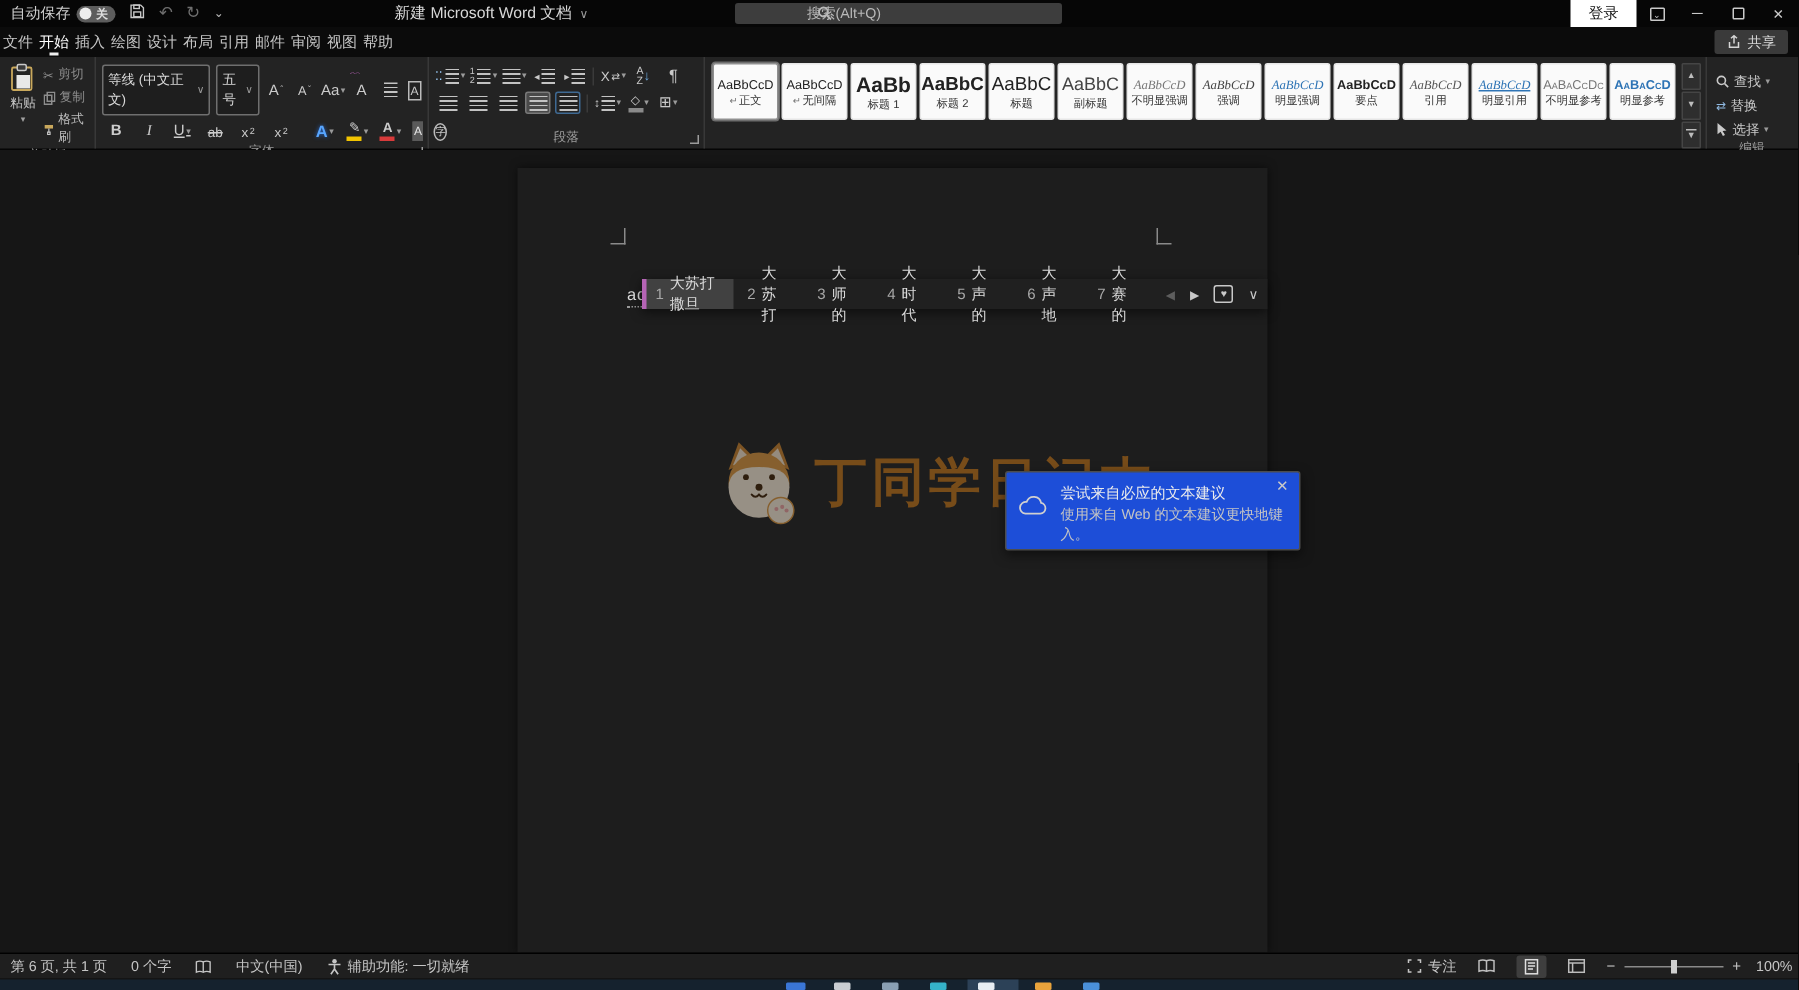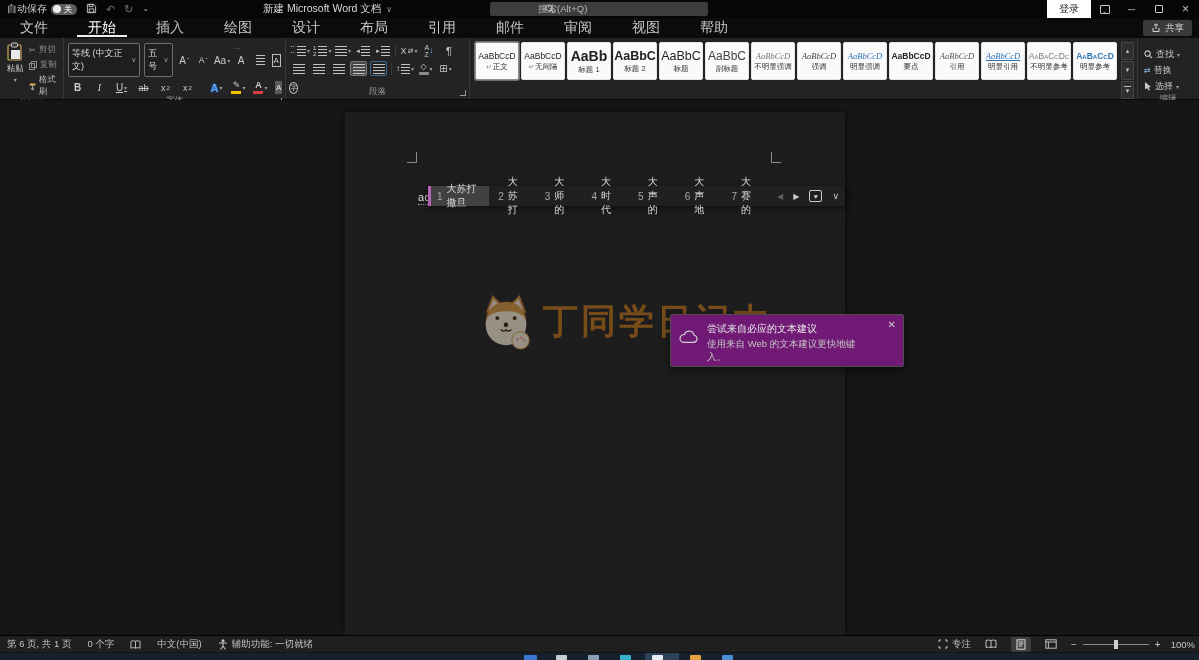--- a/index.html
+++ b/index.html
@@ -23,21 +23,21 @@
                display:flex; align-items:center; gap:7px; padding-left:26px; color:#b9b9b9; font-size:9.5px; }
   .searchbox svg { position:absolute; left:55px; }
   .tb-right { position:absolute; right:0; top:0; height:18px; display:flex; align-items:stretch; }
   .signin { background:#ffffff; color:#111; font-size:10px; display:flex; align-items:center; padding:0 12px; }
   .capbtn { width:27px; display:flex; align-items:center; justify-content:center; color:#c9c9c9; font-size:10px; }
   .ribbonopts { width:10px; height:9px; border:1px solid #c9c9c9; border-radius:1px; display:flex; align-items:flex-end; justify-content:center; font-size:6px; line-height:4px; color:#c9c9c9; }
   .maxbox { width:8px; height:8px; border:1px solid #c9c9c9; border-radius:1px; }
 
   
   .tabrow { position:absolute; left:0; top:18px; width:100%; height:20px; background:#0b0b0b; display:flex; align-items:stretch; }
-  .tab { padding:0 20px; display:flex; align-items:center; color:#c6c6c6; font-size:14px; position:relative; }
+  .tab { padding:0 2px; display:flex; align-items:center; color:#c6c6c6; font-size:10px; position:relative; }
   .tab.active { color:#ffffff; }
   .tab.active::after { content:""; position:absolute; left:9px; right:9px; bottom:1px; height:2px; background:#f0f0f0; }
   .share-btn { position:absolute; right:7px; top:2px; height:16px; background:#3a3a3a; border-radius:2px;
                display:flex; align-items:center; gap:4px; padding:0 8px; color:#d6d6d6; font-size:9.5px; }
 
   
   .ribbon { position:absolute; left:0; top:38px; width:100%; height:62px; background:#232323; border-bottom:1px solid #050505; display:flex; }
   .rgroup { display:flex; flex-direction:column; border-right:1px solid #383838; }
   .gbody { flex:1; display:flex; padding:4px 4px 0 4px; }
   .gfoot { height:14px; position:relative; display:flex; align-items:center; justify-content:center; }
@@ -136,21 +136,21 @@
   .ime-bar { position:absolute; left:83px; top:74px; height:20px; display:flex; align-items:center; background:#202020;
              box-shadow:0 2px 7px rgba(0,0,0,.55); padding:0 6px 0 0; }
   .cand { display:flex; align-items:center; gap:4px; padding:0 9px; height:20px; font-size:10px; color:#d9d9d9; }
   .cand .cn { color:#a8a8a8; }
   .cand.sel { background:#414141; border-left:3px solid #b564b5; padding-left:6px; }
   .ime-nav { display:flex; align-items:center; gap:10px; margin-left:8px; color:#c9c9c9; font-size:8px; }
   .ime-nav .disabled { color:#5d5d5d; }
   .ime-box { width:13px; height:12px; border:1.5px solid #c9c9c9; border-radius:2px; display:flex; align-items:center; justify-content:center; font-size:7px; color:#c9c9c9; }
   .ime-chev { font-size:9px; color:#c9c9c9; }
 
-  .suggestion { position:absolute; left:670px; top:214px; width:234px; height:53px; background:#701a75; border:1px solid #4d4d4d;
+  .suggestion { position:absolute; left:670px; top:214px; width:197px; height:53px; background:#1d4ed8; border:1px solid #4d4d4d;
                 border-radius:2px; box-shadow:0 3px 8px rgba(0,0,0,.5); display:flex; padding:7px 8px 6px 8px; gap:8px; }
   .sugg-cloud { margin-top:8px; flex:none; }
   .sugg-text { flex:1; }
   .sugg-title { font-size:10px; color:#ececec; margin-bottom:2px; }
   .sugg-body { font-size:9.5px; color:#c4c4c4; line-height:1.35; width:152px; }
   .sugg-close { position:absolute; right:7px; top:5px; color:#c9c9c9; font-size:10px; line-height:1; }
 
   .watermark { position:absolute; left:132px; top:180px; display:flex; align-items:center; gap:8px; filter:brightness(.62); }
   .wm-text { font-size:35px; font-weight:bold; color:#c07a28; letter-spacing:3px; font-family:"Liberation Sans",sans-serif; }
 

